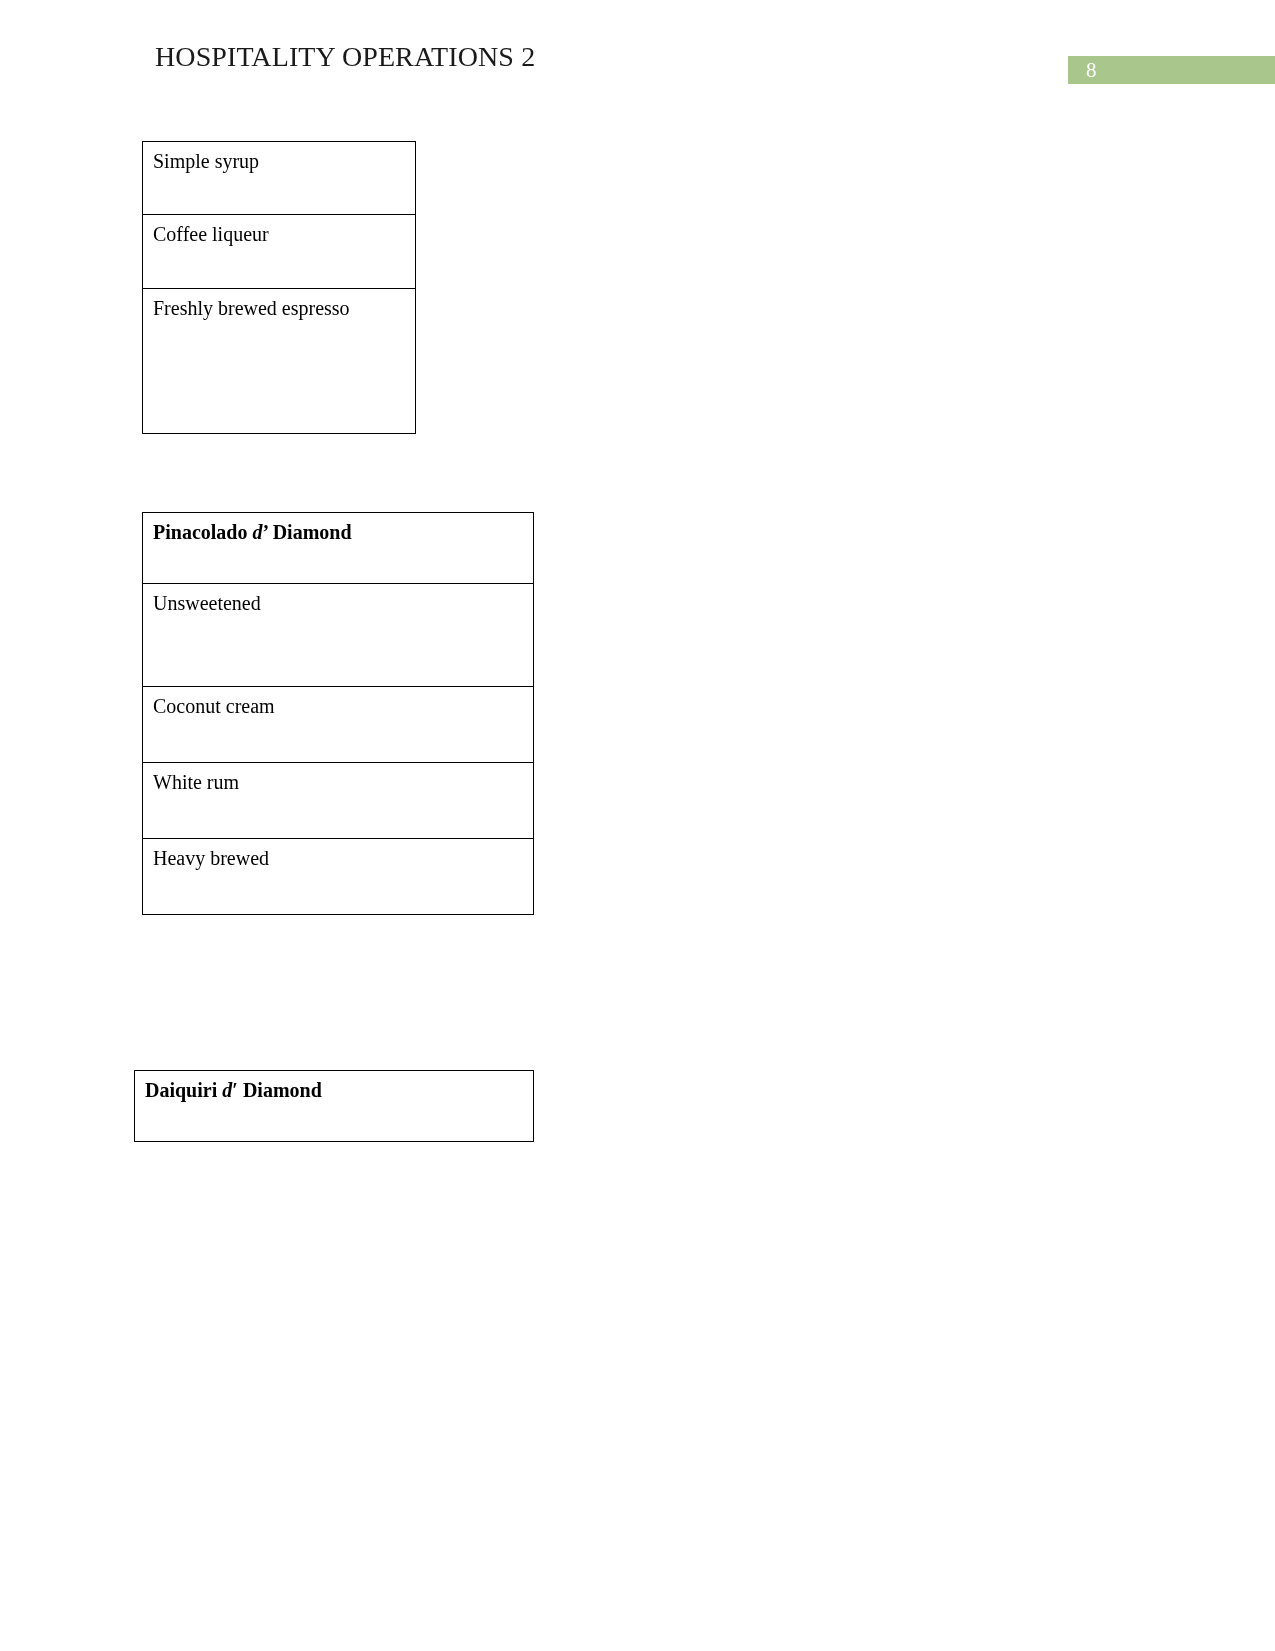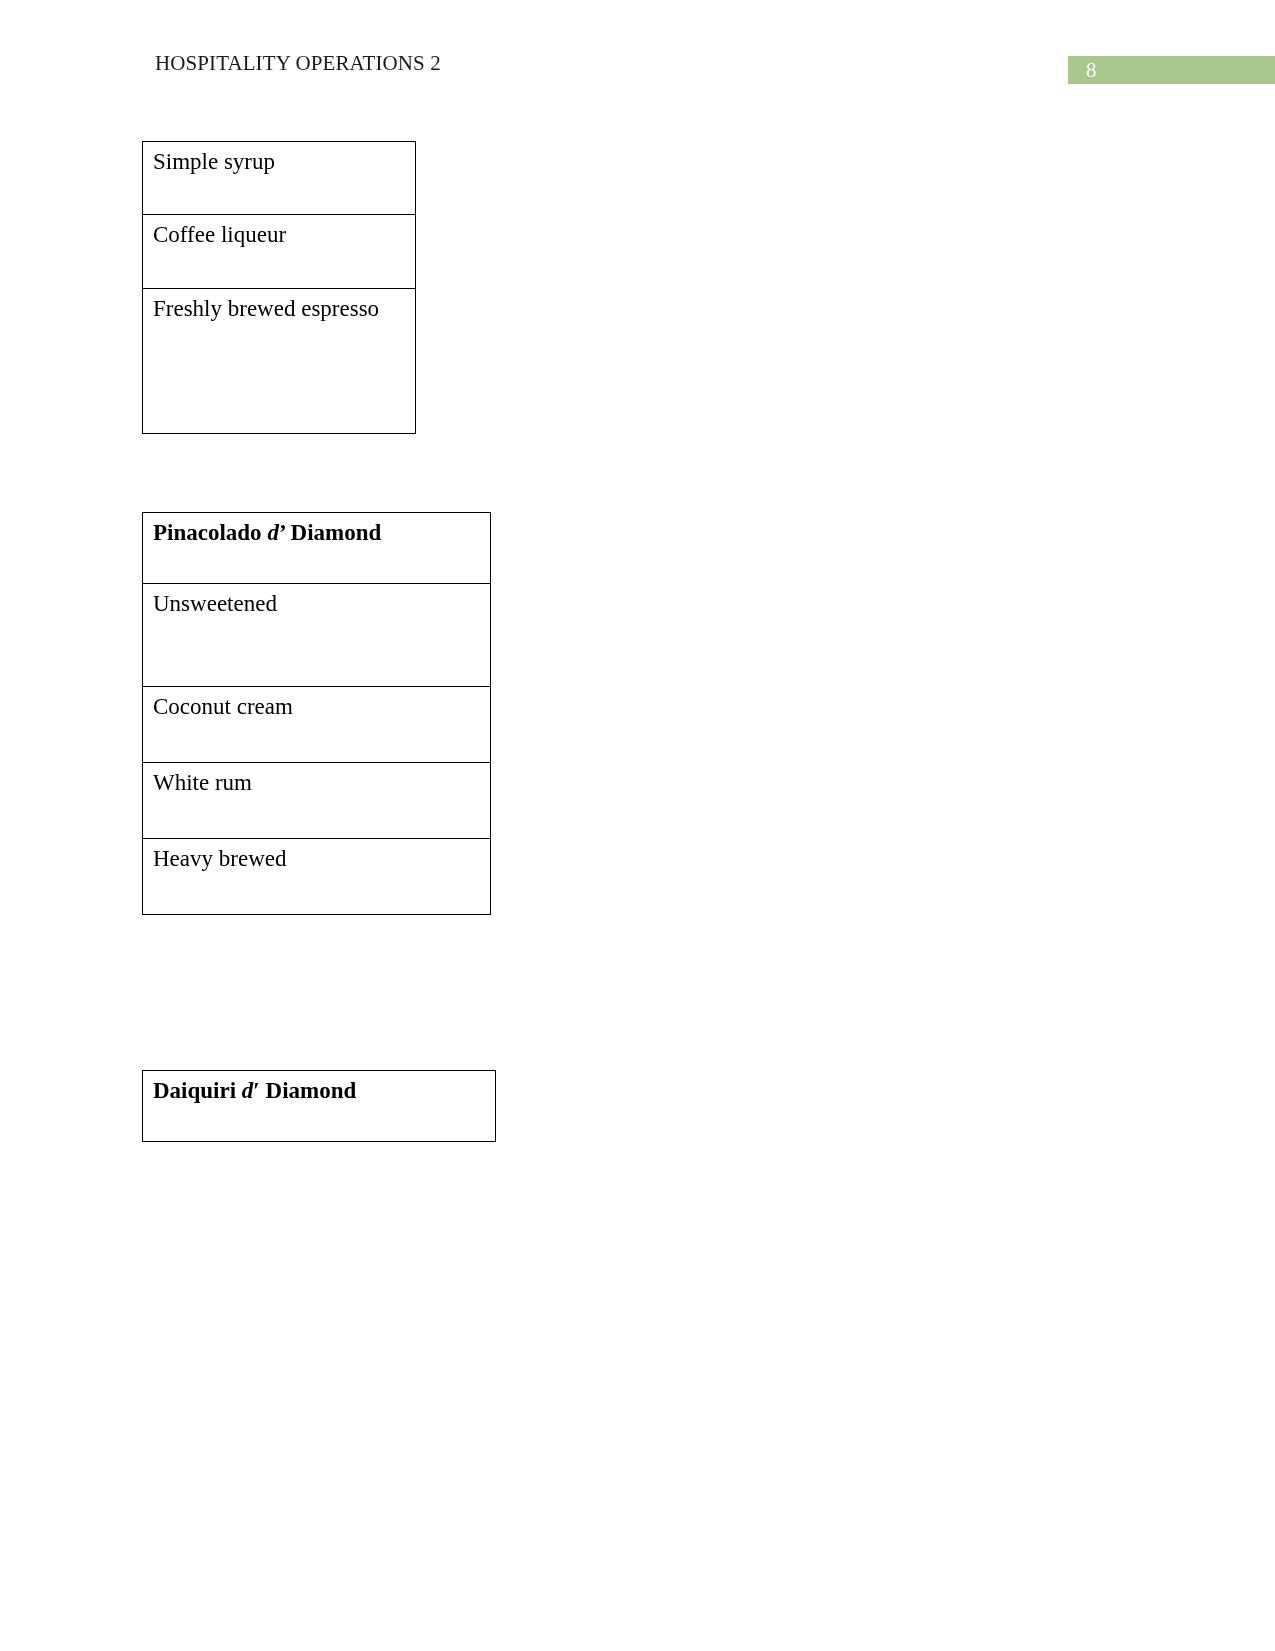--- a/index.html
+++ b/index.html
@@ -21,26 +21,25 @@
     position: absolute;
     top: 42px;
     left: 0;
     width: 1275px;
     height: 46px;
   }
   .header-title {
     position: absolute;
     left: 155px;
     top: 0px;
-    font-size: 21px;
+    font-size: 28px;
     line-height: 30px;
     letter-spacing: 0.1px;
     white-space: nowrap;
     color: #1a1a1a;
-    margin-top: 6px;
   }
   .page-number-block {
     position: absolute;
     left: 1068px;
     top: 14px;
     width: 207px;
     height: 28px;
     background: #A9C68C;
   }
   .page-number-text {
@@ -56,21 +55,21 @@
   .doc-table {
     position: absolute;
     border-collapse: collapse;
     table-layout: fixed;
     background: #ffffff;
   }
   .doc-table td {
     border: 1px solid #000000;
     vertical-align: top;
     padding: 6px 0 0 10px;
-    font-size: 23px;
+    font-size: 20px;
     line-height: 27px;
     font-weight: normal;
   }
   .doc-table td.hdr {
     font-weight: bold;
   }
   .doc-table td .ital {
     font-style: italic;
   }
 
@@ -81,31 +80,31 @@
     width: 274px;
   }
   #table-espresso td.r1 { height: 66px; }
   #table-espresso td.r2 { height: 67px; }
   #table-espresso td.r3 { height: 138px; margin-top: 45px; }
 
   
   #table-pinacolado {
     left: 142px;
     top: 512px;
-    width: 349px;
+    width: 392px;
   }
   #table-pinacolado td.r-title { height: 64px; }
   #table-pinacolado td.r-ing   { height: 96px; }
   #table-pinacolado td.r-row   { height: 69px; }
 
   
   #table-daiquiri {
-    left: 142px;
+    left: 134px;
     top: 1070px;
-    width: 354px;
+    width: 400px;
   }
   #table-daiquiri td.r-title { height: 64px; }
 </style>
 </head>
 <body>
 
 <div class="page-header">
   <div class="header-title">HOSPITALITY OPERATIONS 2</div>
 
   <div class="page-number-block">

